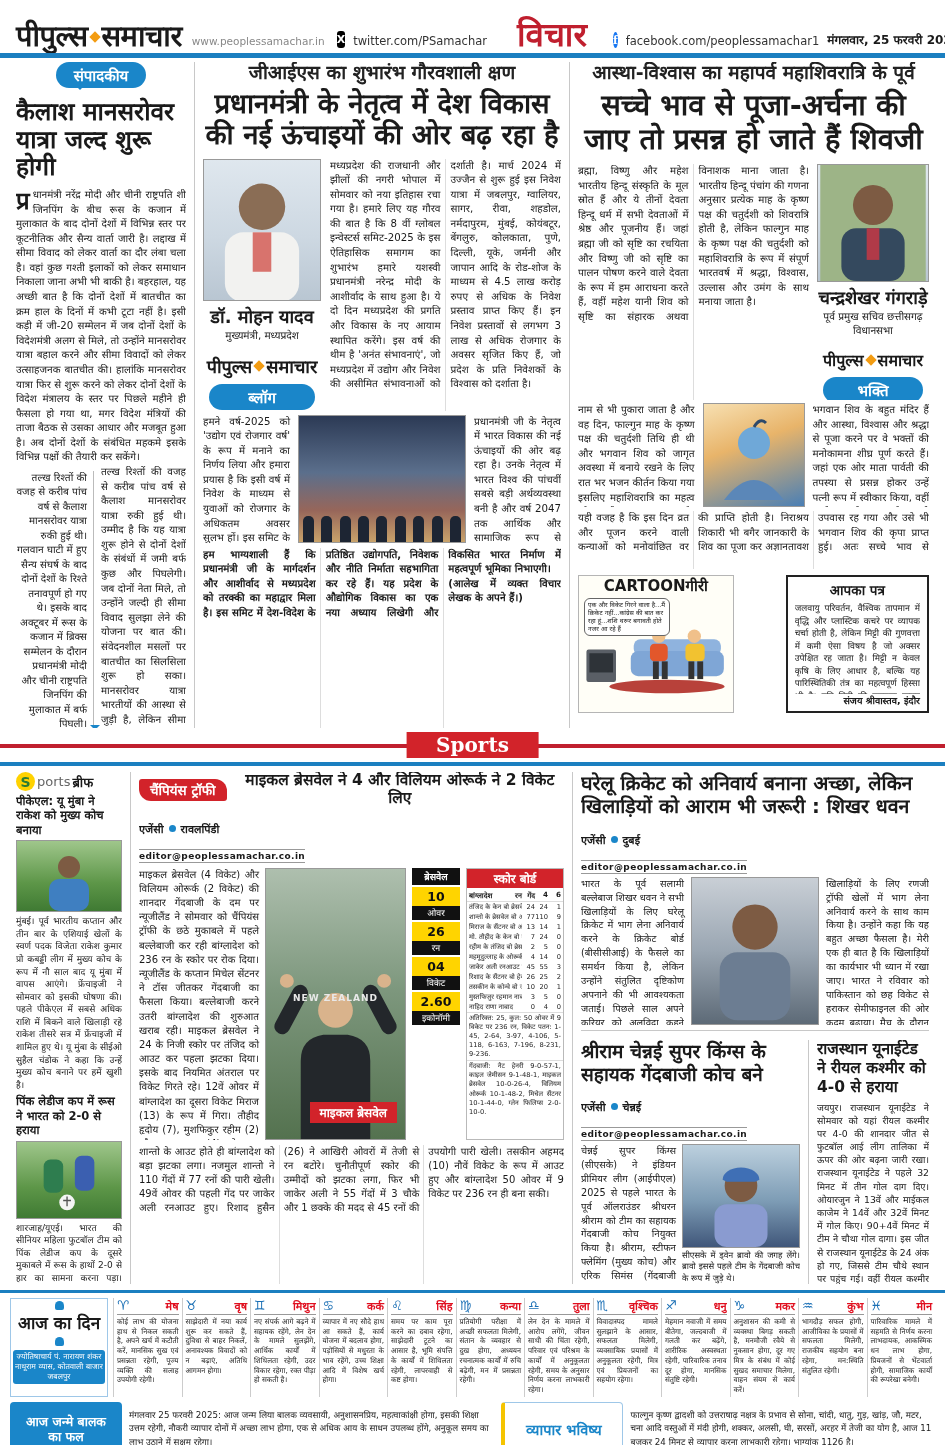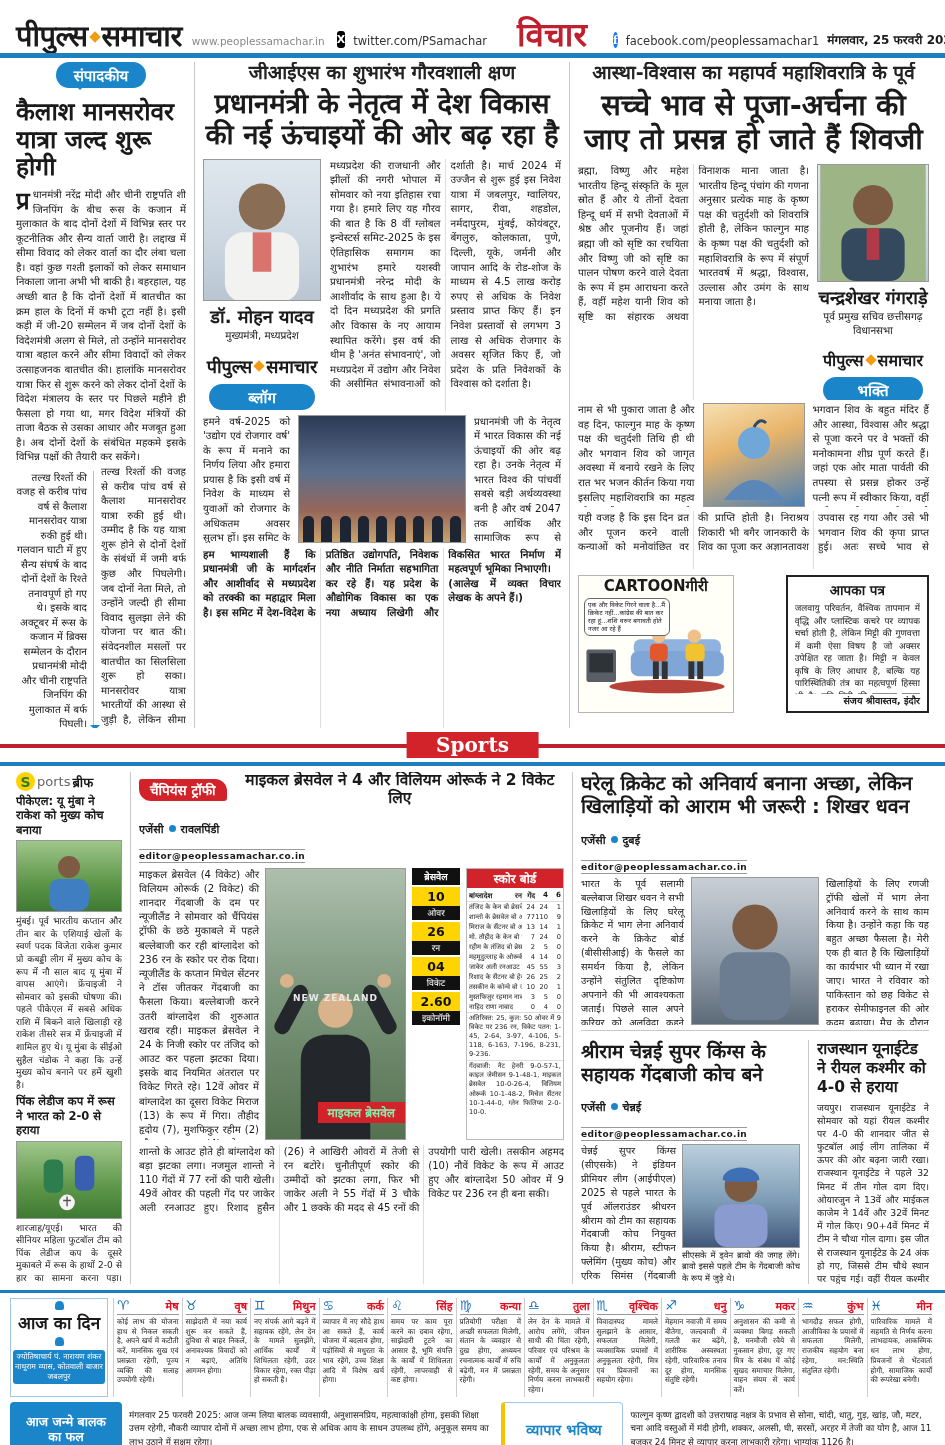--- a/index.html
+++ b/index.html
@@ -114,21 +114,21 @@
   .m-headline { font-size:26px; font-weight:800; line-height:1.17; margin:5px 0 3px; }
   .byline { display:flex; align-items:center; gap:5px; font-weight:bold; font-size:11px; margin:13px 0; }
   .blue-dot { width:7px; height:7px; border-radius:50%; background:#1a86c9; }
   .email { font-size:9px; font-weight:bold; border-top:1px solid #999; border-bottom:1px solid #999;
     padding:1px 0; width:fit-content; letter-spacing:.4px; }
   .m-row { display:flex; gap:6px; margin-top:5px; height:272px; overflow:hidden; }
   .m-text1 { width:120px; flex:none; font-size:10px; text-align:justify; line-height:1.42; }
   .nz-photo { flex:1; background:linear-gradient(180deg,#aebfae 0%,#7d977d 45%,#54724f 100%); }
   .jersey { position:absolute; top:46%; left:50%; transform:translateX(-50%); color:#e8e8e8; font-size:9px;
     font-weight:bold; letter-spacing:1px; white-space:nowrap; }
-  .nz-caption { position:absolute; right:0; bottom:16px; background:#d2232a; color:#86efac; font-weight:bold;
+  .nz-caption { position:absolute; right:8px; bottom:16px; background:#d2232a; color:#ffffff; font-weight:bold;
     font-size:12px; padding:2px 10px; }
   .stats-col { width:48px; flex:none; display:flex; flex-direction:column; gap:2px; }
   .stats-name { background:#111; color:#fff; font-size:9.5px; font-weight:bold; text-align:center; padding:2px 0; }
   .stats-list { display:flex; flex-direction:column; gap:2px; }
   .stat-val { background:#ffd400; color:#111; font-weight:800; font-size:12.5px; text-align:center; padding:2px 0; }
   .stat-label { background:#111; color:#fff; font-size:8.8px; text-align:center; padding:1px 8px; }
   .scoreboard { width:98px; flex:none; border:1px solid #b9b9b9; display:flex; flex-direction:column; overflow:hidden; }
   .sb-title { background:#d2232a; color:#fff; font-weight:800; font-size:12px; text-align:center; padding:1px 0; }
   .sb-head { display:flex; font-size:7.2px; font-weight:bold; padding:2px 2px 1px; border-bottom:1px solid #ddd; }
   .sb-head .t { flex:1; }

